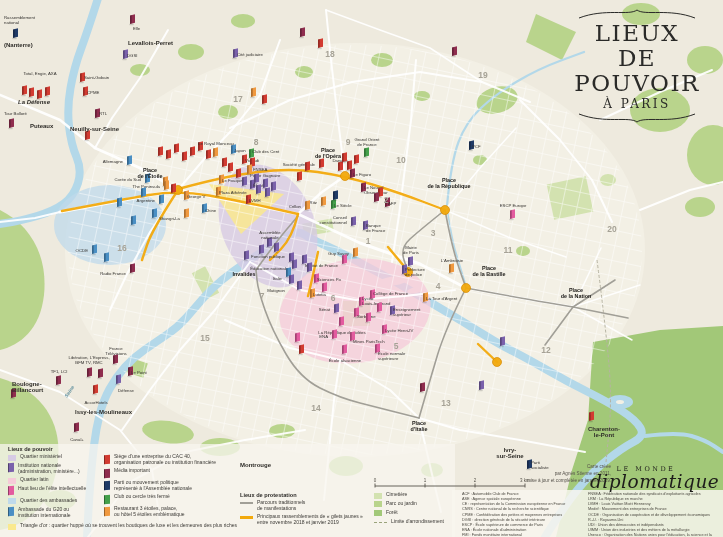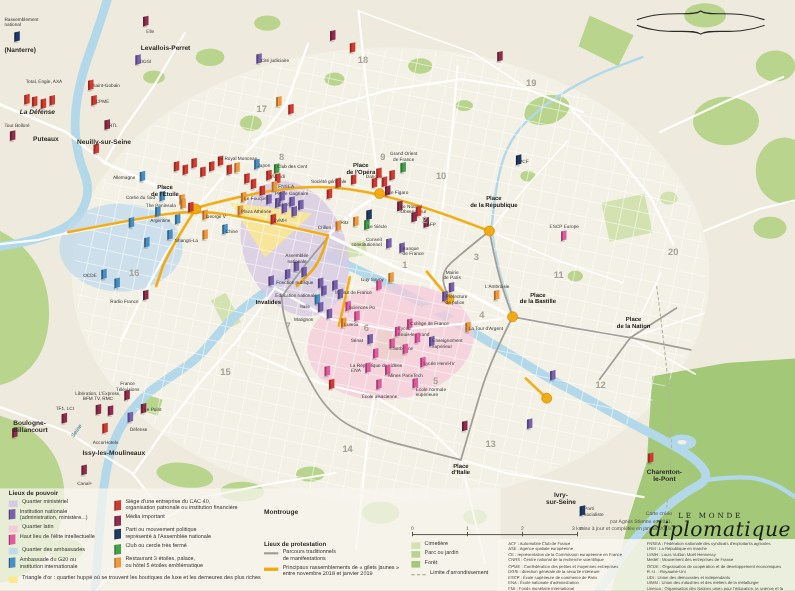--- a/index.html
+++ b/index.html
@@ -934,20 +934,23 @@
         <text x="475" y="481.5" font-size="4.5" fill="#55524a" text-anchor="middle" font-weight="normal" font-style="normal" font-family="&quot;Liberation Sans&quot;,sans-serif"><tspan x="475" dy="0">2</tspan></text>
         <line x1="525" y1="483.5" x2="525" y2="487.5" stroke="#55524a" stroke-width="0.9"></line>
         <text x="525" y="481.5" font-size="4.5" fill="#55524a" text-anchor="middle" font-weight="normal" font-style="normal" font-family="&quot;Liberation Sans&quot;,sans-serif"><tspan x="525" dy="0">3 km</tspan></text>
       </g>
     </svg>
 
   <div class="title">
     <svg width="120" height="13">
       <path d="M2,11 C28,1 52,9 60,3 C68,9 92,1 118,11" stroke="#2a2a28" stroke-width="1" fill="none"></path>
     </svg>
+    <div class="t1">LIEUX</div>
+    <div class="t2">DE POUVOIR</div>
+    <div class="t3">À PARIS</div>
     <svg width="120" height="13">
       <path d="M2,2 C28,12 52,4 60,10 C68,4 92,12 118,2" stroke="#2a2a28" stroke-width="1" fill="none"></path>
     </svg>
   </div>
 
   <div class="legend-power-left">
     <div class="lgh">Lieux de pouvoir</div>
     <div class="lrow">
         <span class="sw" style="display: inline-block; width: 8px; height: 6px; background: rgb(215, 203, 228);"></span>
         <span class="lab">Quartier ministériel</span>

